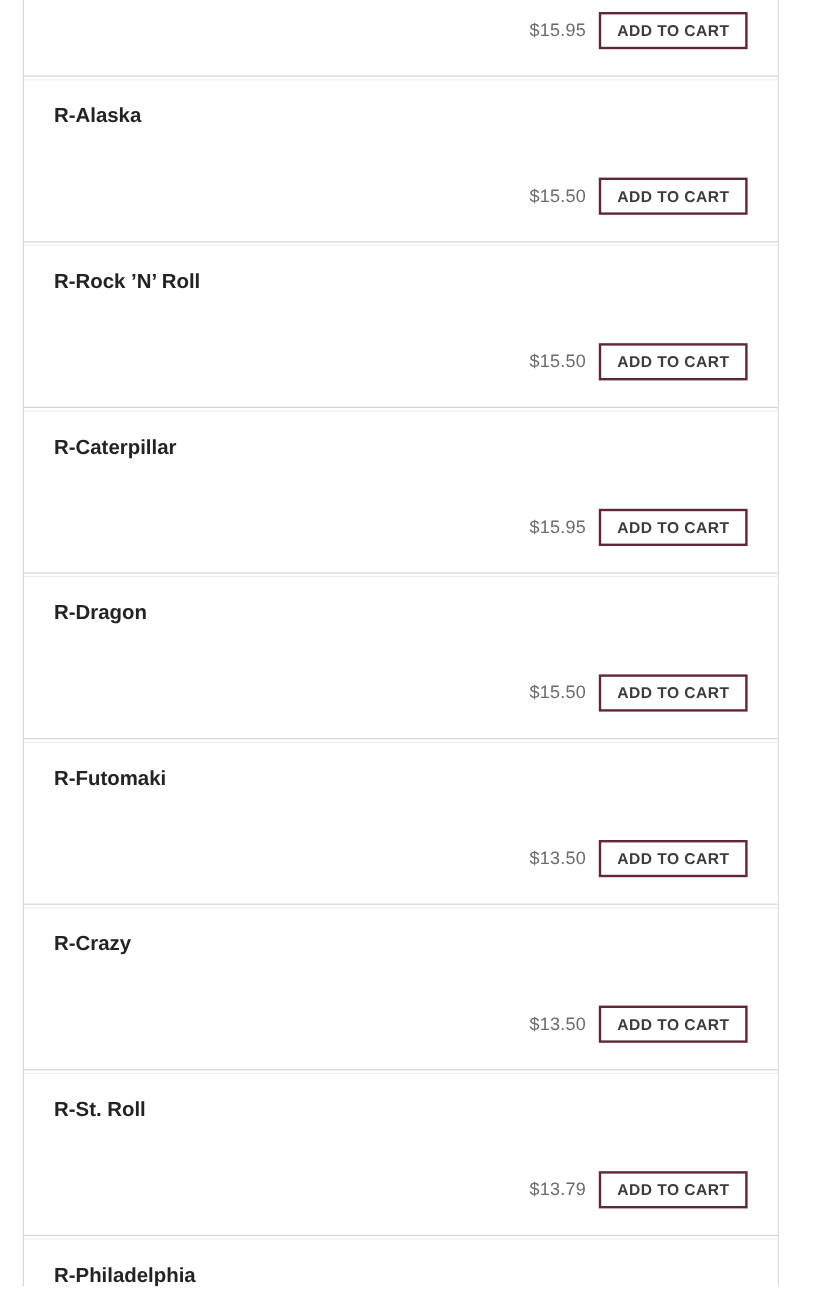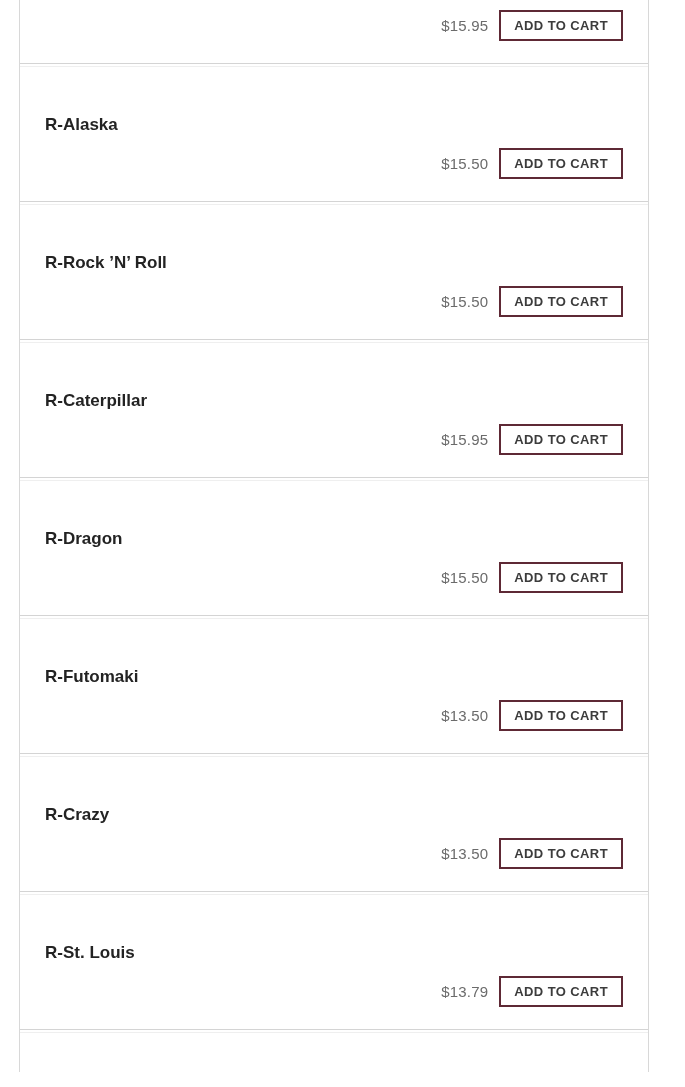--- a/index.html
+++ b/index.html
@@ -41,21 +41,21 @@
     border-bottom: 1px solid var(--divider-dark);
   }
   li.product-item + li.product-item {
     margin-top: 2px;
     border-top: 1px solid var(--divider-light);
   }
   li.product-item.partial-top { height: 64px; }
   li.product-item.partial-bottom { height: 40px; border-bottom: none; overflow: hidden; }
   .product-title {
     position: absolute;
-    left: 25px; top: 47px;
+    left: 25px; top: 19px;
     font-size: 17px;
     font-weight: bold;
     line-height: 1.35;
     color: var(--title-color);
     text-decoration: none;
     white-space: nowrap;
   }
   .buy-row {
     position: absolute;
     right: 25px; bottom: 20px;
@@ -142,21 +142,21 @@
 
   <li class="product-item">
     <a href="#" class="product-title">R-Crazy</a>
     <div class="buy-row">
       <span class="product-price">$13.50</span>
       <a href="#" class="add-to-cart-btn">ADD TO CART</a>
     </div>
   </li>
 
   <li class="product-item">
-    <a href="#" class="product-title">R-St. Louis</a>
+    <a href="#" class="product-title">R-St. Roll</a>
     <div class="buy-row">
       <span class="product-price">$13.79</span>
       <a href="#" class="add-to-cart-btn">ADD TO CART</a>
     </div>
   </li>
 
   <li class="product-item partial-bottom">
     <a href="#" class="product-title">R-Philadelphia</a>
 
   </li>

